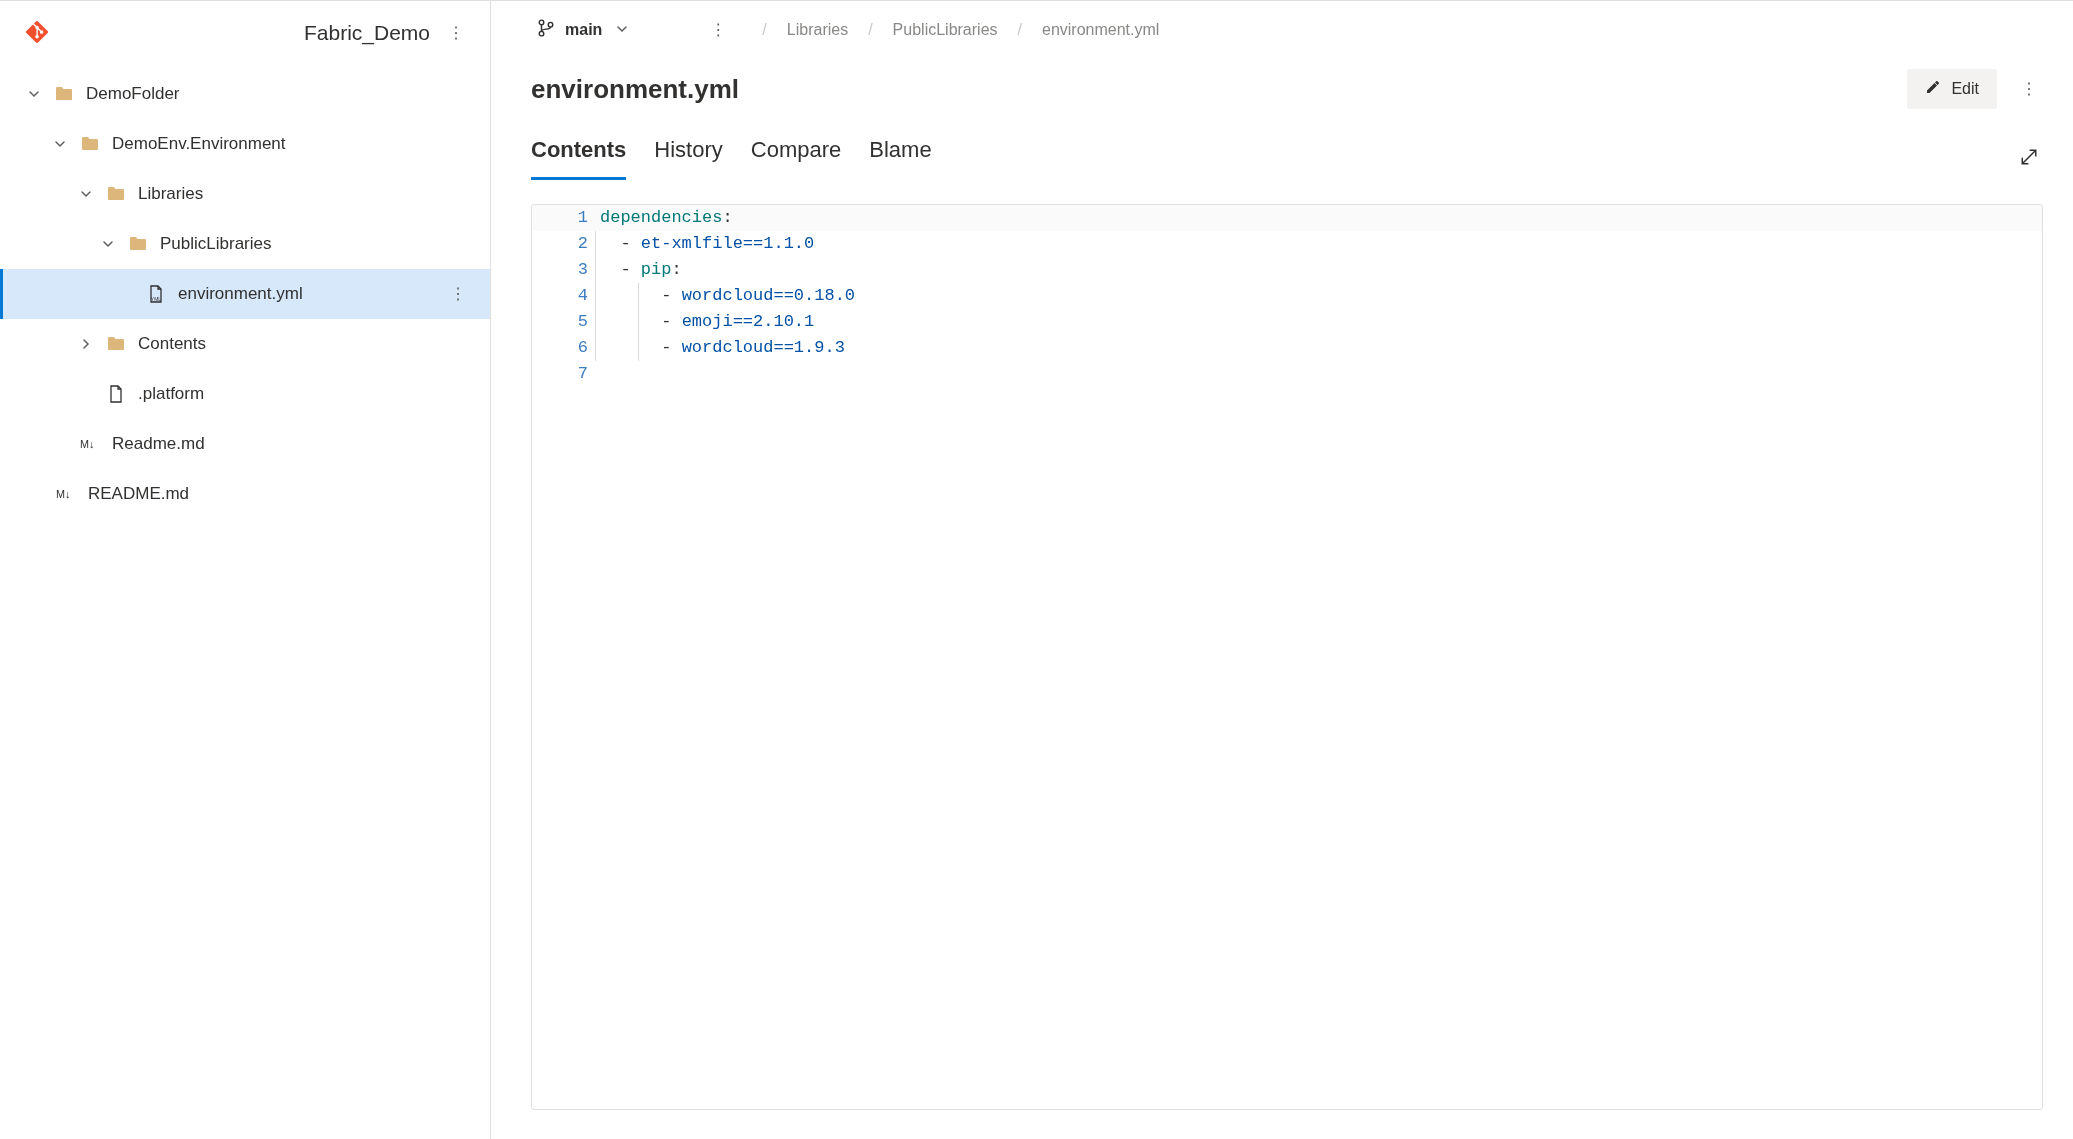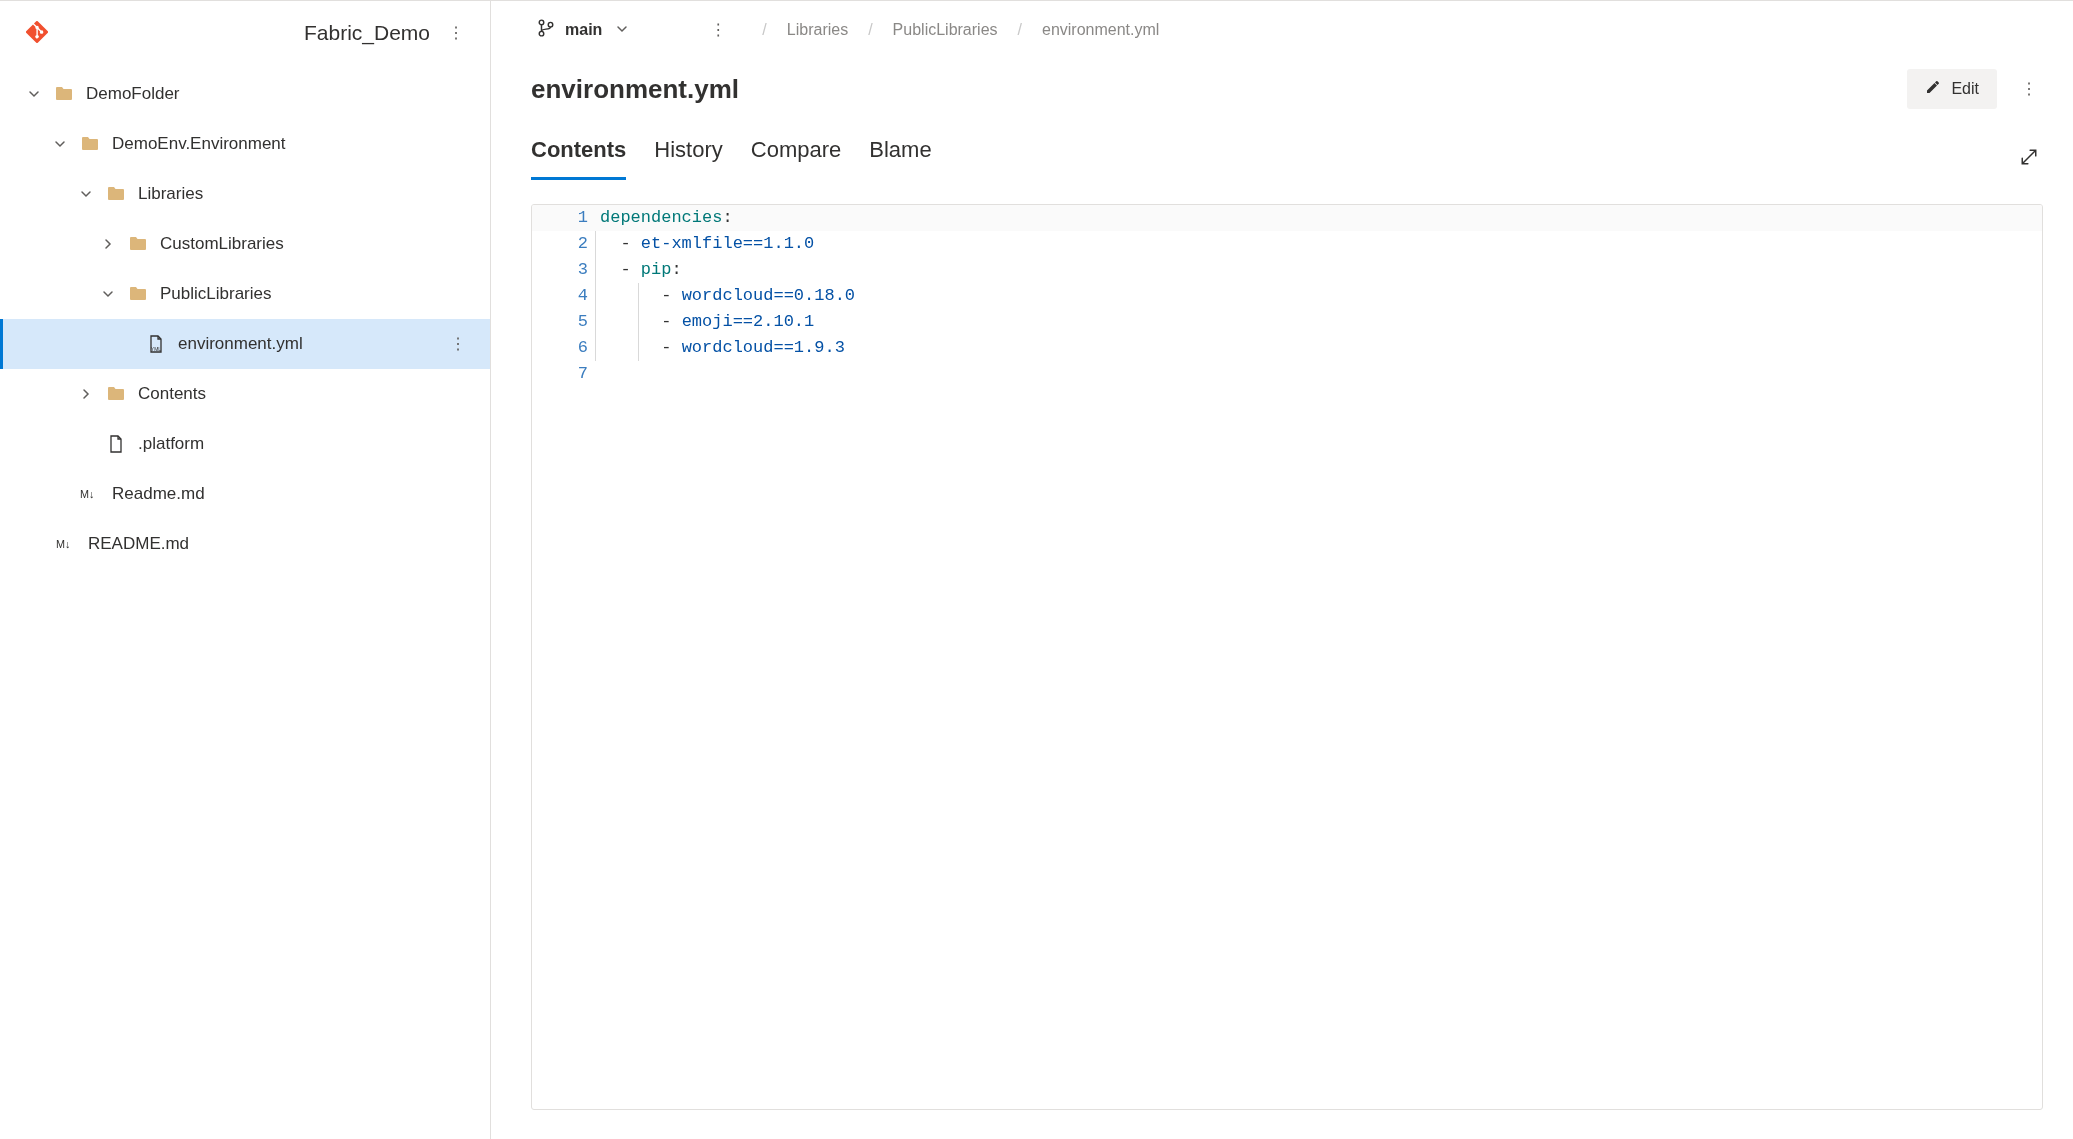--- a/index.html
+++ b/index.html
@@ -373,33 +373,20 @@
             </svg>
         </span>
         <span class="row-icon" style="margin-left:12px">
           <svg viewBox="0 0 20 20">
               <path fill="#dcb67a" d="M2 4a1 1 0 011-1h5l1.5 2H17a1 1 0 011 1v9a1 1 0 01-1 1H3a1 1 0 01-1-1V4z"></path>
             </svg>
         </span>
         <span class="row-label">Libraries</span>
       </div>
 
-      <div class="tree-row" style="padding-left:100px">
-        <span class="chevron">
-          <svg viewBox="0 0 12 12">
-              <path d="M4 2l4 4-4 4" stroke="#605e5c" stroke-width="1.5" fill="none" stroke-linecap="round"></path>
-            </svg>
-        </span>
-        <span class="row-icon" style="margin-left:12px">
-          <svg viewBox="0 0 20 20">
-              <path fill="#dcb67a" d="M2 4a1 1 0 011-1h5l1.5 2H17a1 1 0 011 1v9a1 1 0 01-1 1H3a1 1 0 01-1-1V4z"></path>
-            </svg>
-        </span>
-        <span class="row-label">CustomLibraries</span>
-      </div>
 
       <div class="tree-row" style="padding-left:100px">
         <span class="chevron">
           <svg viewBox="0 0 12 12">
               <path d="M2 4l4 4 4-4" stroke="#605e5c" stroke-width="1.5" fill="none" stroke-linecap="round"></path>
             </svg>
         </span>
         <span class="row-icon" style="margin-left:12px">
           <svg viewBox="0 0 20 20">
               <path fill="#dcb67a" d="M2 4a1 1 0 011-1h5l1.5 2H17a1 1 0 011 1v9a1 1 0 01-1 1H3a1 1 0 01-1-1V4z"></path>

